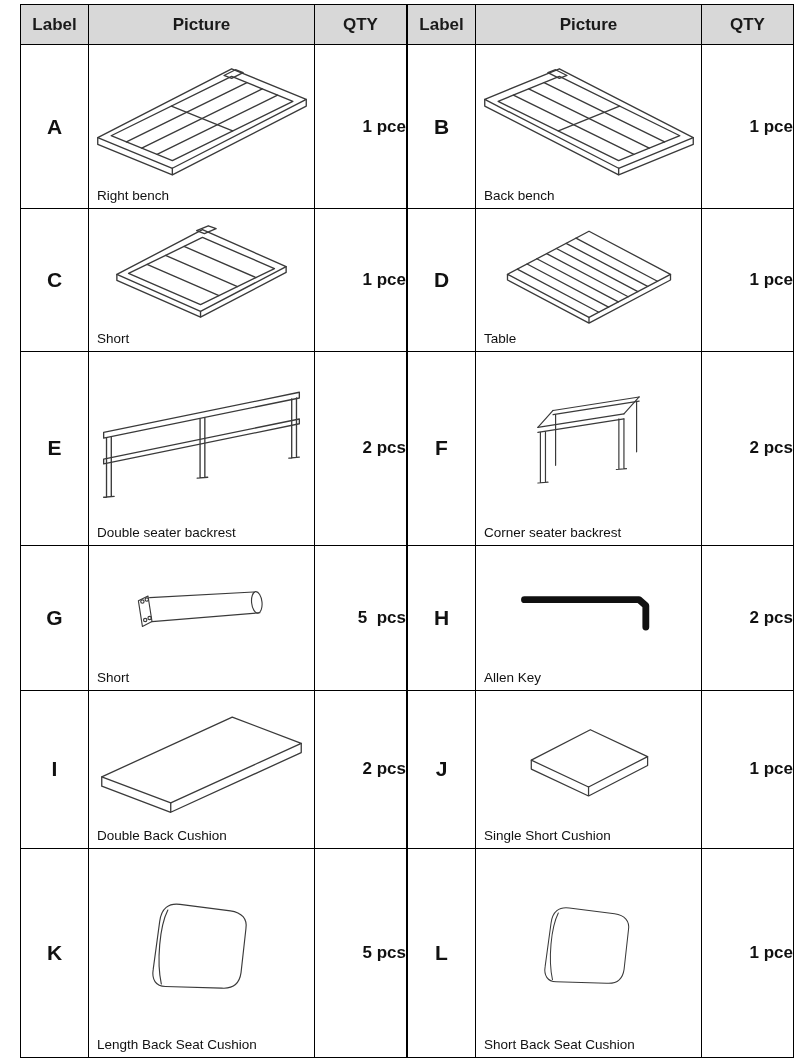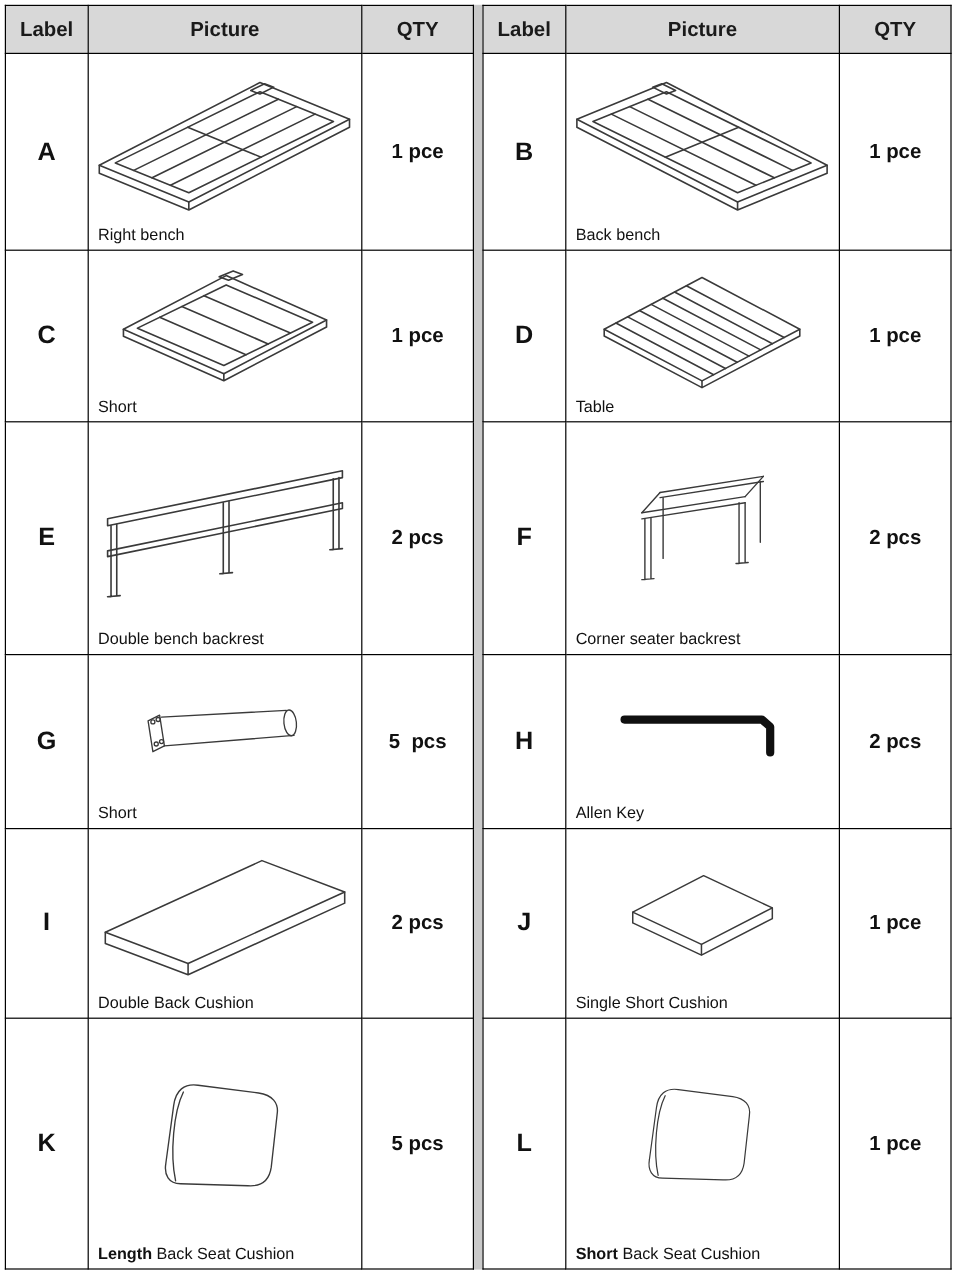--- a/index.html
+++ b/index.html
@@ -1,30 +1,30 @@
 <!DOCTYPE html>
 <html><head>
 <meta charset="utf-8">
 <style>
   html,body { margin:0; padding:0; background:#ffffff; }
   body { font-family:"Liberation Sans", sans-serif; color:#111; }
-  .page { width:795px; height:1060px; box-sizing:border-box; padding:4px 2px 2px 4px; display:flex; background:#ffffff; }
+  .page { width:795px; height:1060px; box-sizing:border-box; padding:4px 2px 2px 20px; display:flex; background:#ffffff; }
   .divider { width:7px; background:#c9c9c9; }
   table.parts { border-collapse:collapse; width:392px; table-layout:fixed; background:#fff; }
   table.parts th, table.parts td { border:1.8px solid #000; padding:0; box-sizing:border-box; }
   thead th { background:#d8d8d8; height:40px; font-size:17px; font-weight:bold; color:#1a1a1a; }
   .col-label { width:68px; }
   .col-pic { width:226px; }
   .col-qty { width:92px; }
   td.label { text-align:center; font-weight:bold; font-size:21px; }
-  td.qty { text-align:center; font-weight:bold; font-size:17px; white-space:pre; }
+  td.qty { text-align:right; font-weight:bold; font-size:17px; white-space:pre; }
   td.pic { position:relative; vertical-align:middle;text-align:center; }
   .picwrap { display:flex; align-items:center; justify-content:center; height:100%; padding-bottom:16px; }
   .caption { position:absolute; left:8px; bottom:5px; font-size:13.5px; color:#111; white-space:nowrap; }
-  .caption b { font-weight:bold; }
+  .caption b { font-weight:normal; }
   svg.draw { stroke:#3a3a3a; stroke-width:1.4; fill:none; stroke-linecap:round; stroke-linejoin:round; display:block; }
   svg.draw.key { stroke:#101010; }
   tr.h1 { height:162px; } tr.h2 { height:140px; } tr.h3 { height:192px; }
   tr.h4 { height:142px; } tr.h5 { height:156px; } tr.h6 { height:206px; }
   .defs { position:absolute; width:0; height:0; overflow:hidden; }
 </style>
 </head>
 <body>
 
 <svg class="defs" aria-hidden="true">
@@ -132,21 +132,21 @@
         <td class="qty">1 pce</td>
       </tr>
       <tr class="h3">
         <td class="label">E</td>
         <td class="pic">
           <div class="picwrap">
               <svg class="draw" width="215" height="126" viewBox="0 0 225 132">
                 <use href="#g-backrest2"></use>
               </svg>
             </div>
-          <div class="caption"><span>Double bench backrest</span></div>
+          <div class="caption"><span>Double seater backrest</span></div>
         </td>
         <td class="qty">2 pcs</td>
       </tr>
       <tr class="h4">
         <td class="label">G</td>
         <td class="pic">
           <div class="picwrap">
               <svg class="draw" width="140" height="60" viewBox="0 0 175 75">
                 <use href="#g-leg"></use>
               </svg>

